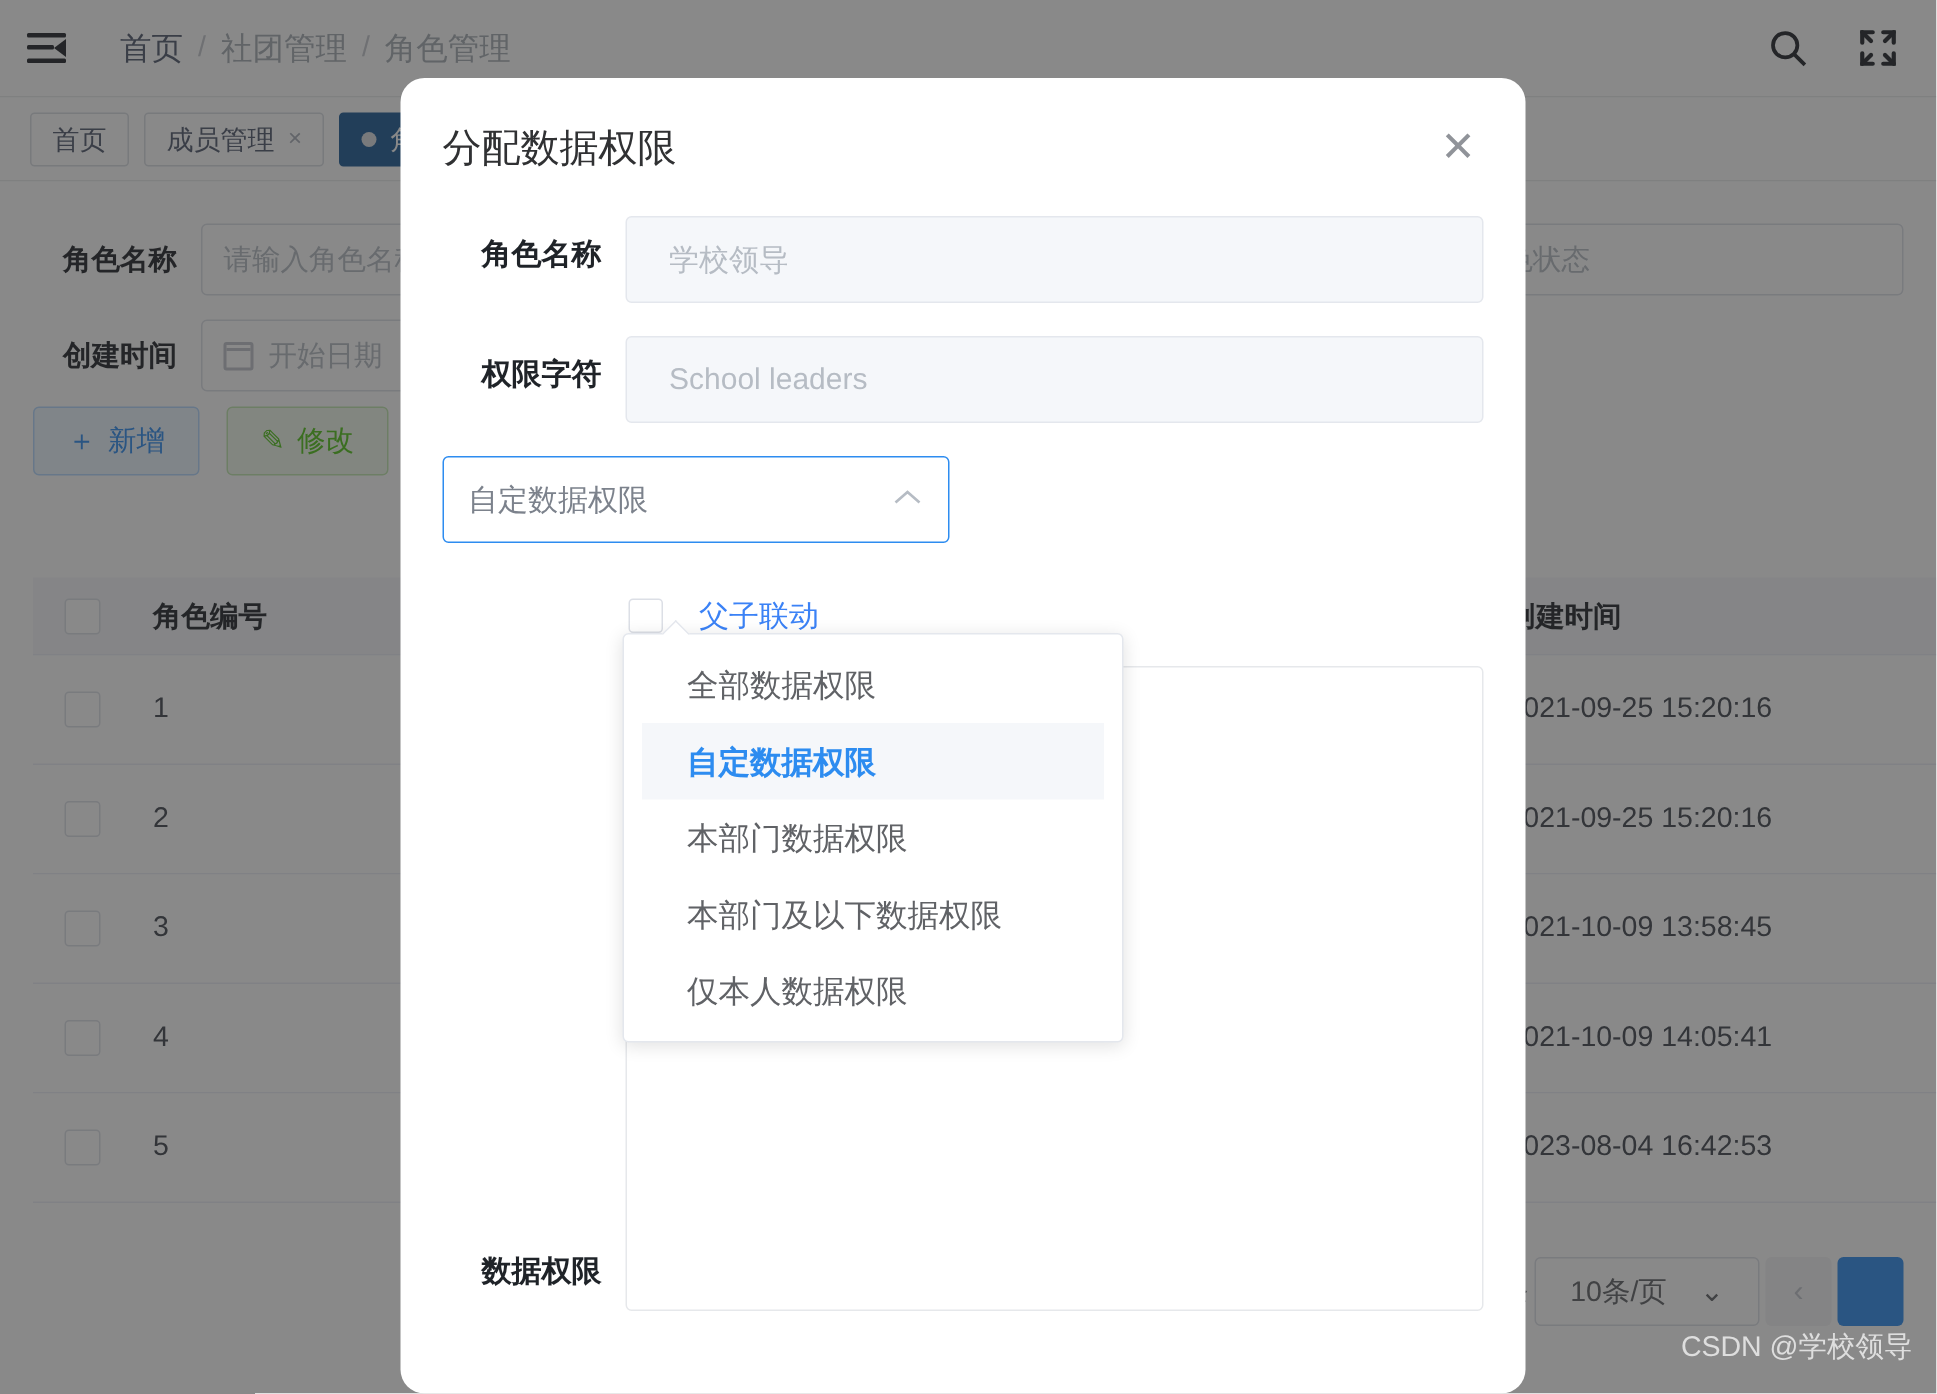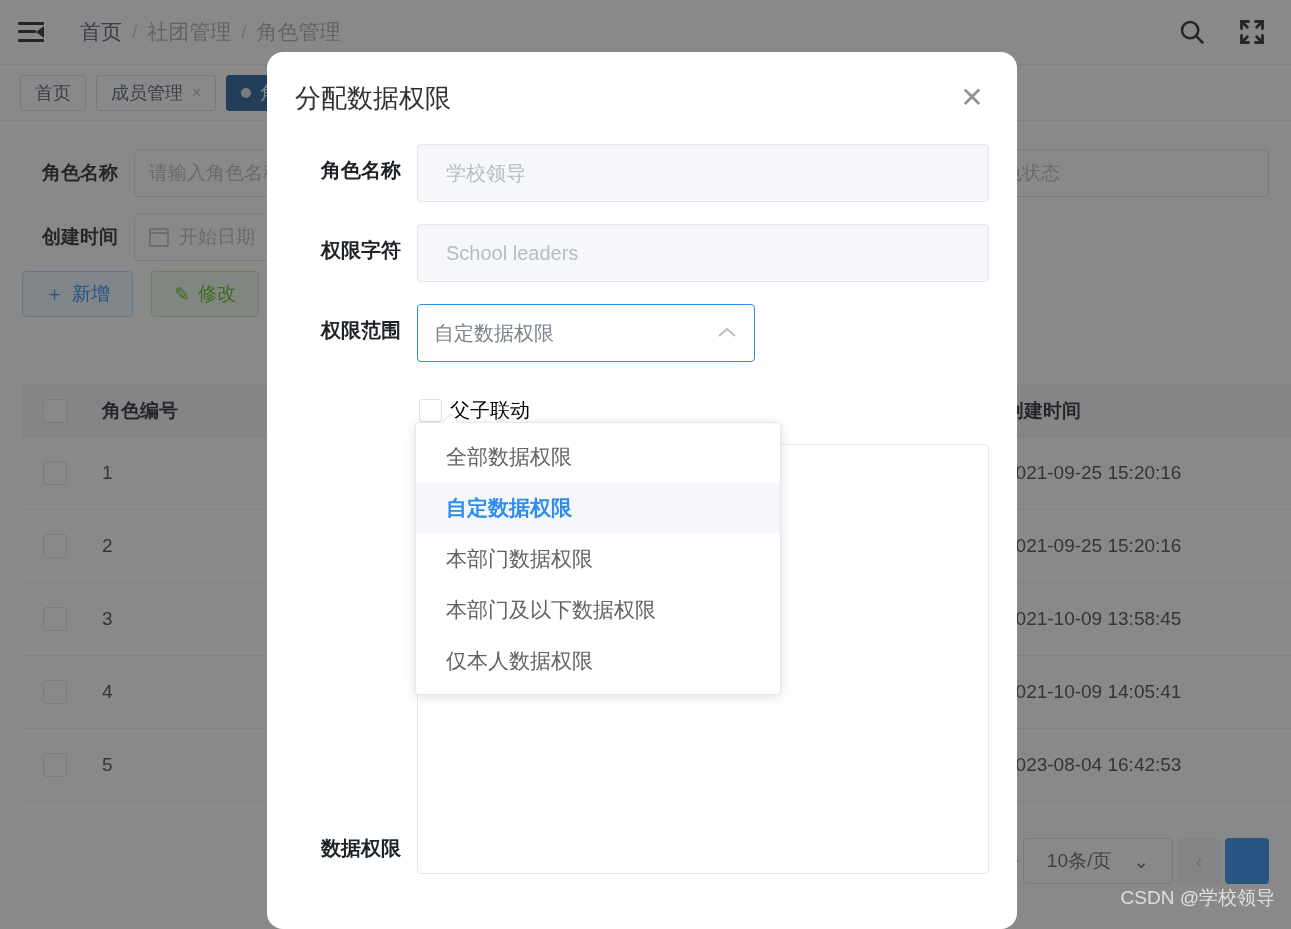--- a/index.html
+++ b/index.html
@@ -144,21 +144,21 @@
   }
   .mselect {
     width: 338px; height: 58px; border: 1px solid #2d8cf0; border-radius: 4px; background: #fff;
     display: flex; align-items: center; padding: 0 16px; font-size: 20px; color: #7c828c; cursor: pointer;
   }
   .chev { margin-left: auto; color: #b6bcc4; }
 
   .perm-row { display: flex; align-items: flex-end; padding: 0 28px; }
   .perm-right { flex: 1; }
   .perm-opts { display: flex; align-items: center; gap: 34px; height: 52px; padding-left: 2px; }
-  .opt { display: flex; align-items: center; gap: 8px; font-size: 20px; color: #000000; cursor: pointer; }
+  .opt { display: flex; align-items: center; gap: 24px; font-size: 20px; color: #3b82f6; cursor: pointer; }
   .opt .cbox2 { width: 23px; height: 23px; border: 1px solid #dcdfe6; border-radius: 3px; background: #fff; flex: none; }
 
   .treepanel {
     margin-top: 8px; border: 1px solid #e6e8eb; border-radius: 4px; background: #fff;
     height: 430px; overflow: hidden; padding: 12px 0 0 0;
   }
   .tnode {
     display: flex; align-items: center; height: 39px; font-size: 20px; color: #41464f;
     padding-left: 10px; cursor: pointer;
   }
@@ -173,23 +173,23 @@
     width: 25px; height: 25px; border-radius: 3px; background: #2d8cf0; flex: none;
     position: relative; margin-right: 11px;
   }
   .cbox-on::after {
     content: ""; position: absolute; left: 8px; top: 4px; width: 7px; height: 13px;
     border: solid #fff; border-width: 0 2.5px 2.5px 0; transform: rotate(42deg);
   }
 
   
   .dropdown {
-    position: absolute; left: 148px; top: 370px; width: 366px;
+    position: absolute; left: 148px; top: 370px; width: 334px;
     background: #fff; border: 1px solid #e4e7ed; border-radius: 4px;
-    box-shadow: 0 2px 12px rgba(0,0,0,0.12); padding: 8px 0; z-index: 40;
+    box-shadow: 0 2px 12px rgba(0,0,0,0.12); padding: 8px 12px; z-index: 40;
   }
   .dropdown::before {
     content: ""; position: absolute; top: -7px; left: 28px; width: 12px; height: 12px;
     background: #fff; border-left: 1px solid #e4e7ed; border-top: 1px solid #e4e7ed;
     transform: rotate(45deg);
   }
   .dopt {
     height: 51px; display: flex; align-items: center; padding-left: 30px;
     font-size: 21px; color: #606266; cursor: pointer;
   }
@@ -371,21 +371,20 @@
     <div class="mrow">
       <div class="mlabel">权限字符</div>
       <div class="mfield">
         <div class="minput">
           <span>School leaders</span>
         </div>
       </div>
     </div>
 
     <div class="mrow">
-      <div class="mlabel">权限范围</div>
       <div class="mfield">
         <div class="mselect">
           <span>自定数据权限</span>
           <span class="chev">
             <svg width="22" height="14" viewBox="0 0 22 14" fill="none" stroke="#b6bcc4" stroke-width="1.8">
               <path d="M3 10 L11 3 L19 10"></path>
             </svg>
           </span>
         </div>
       </div>

